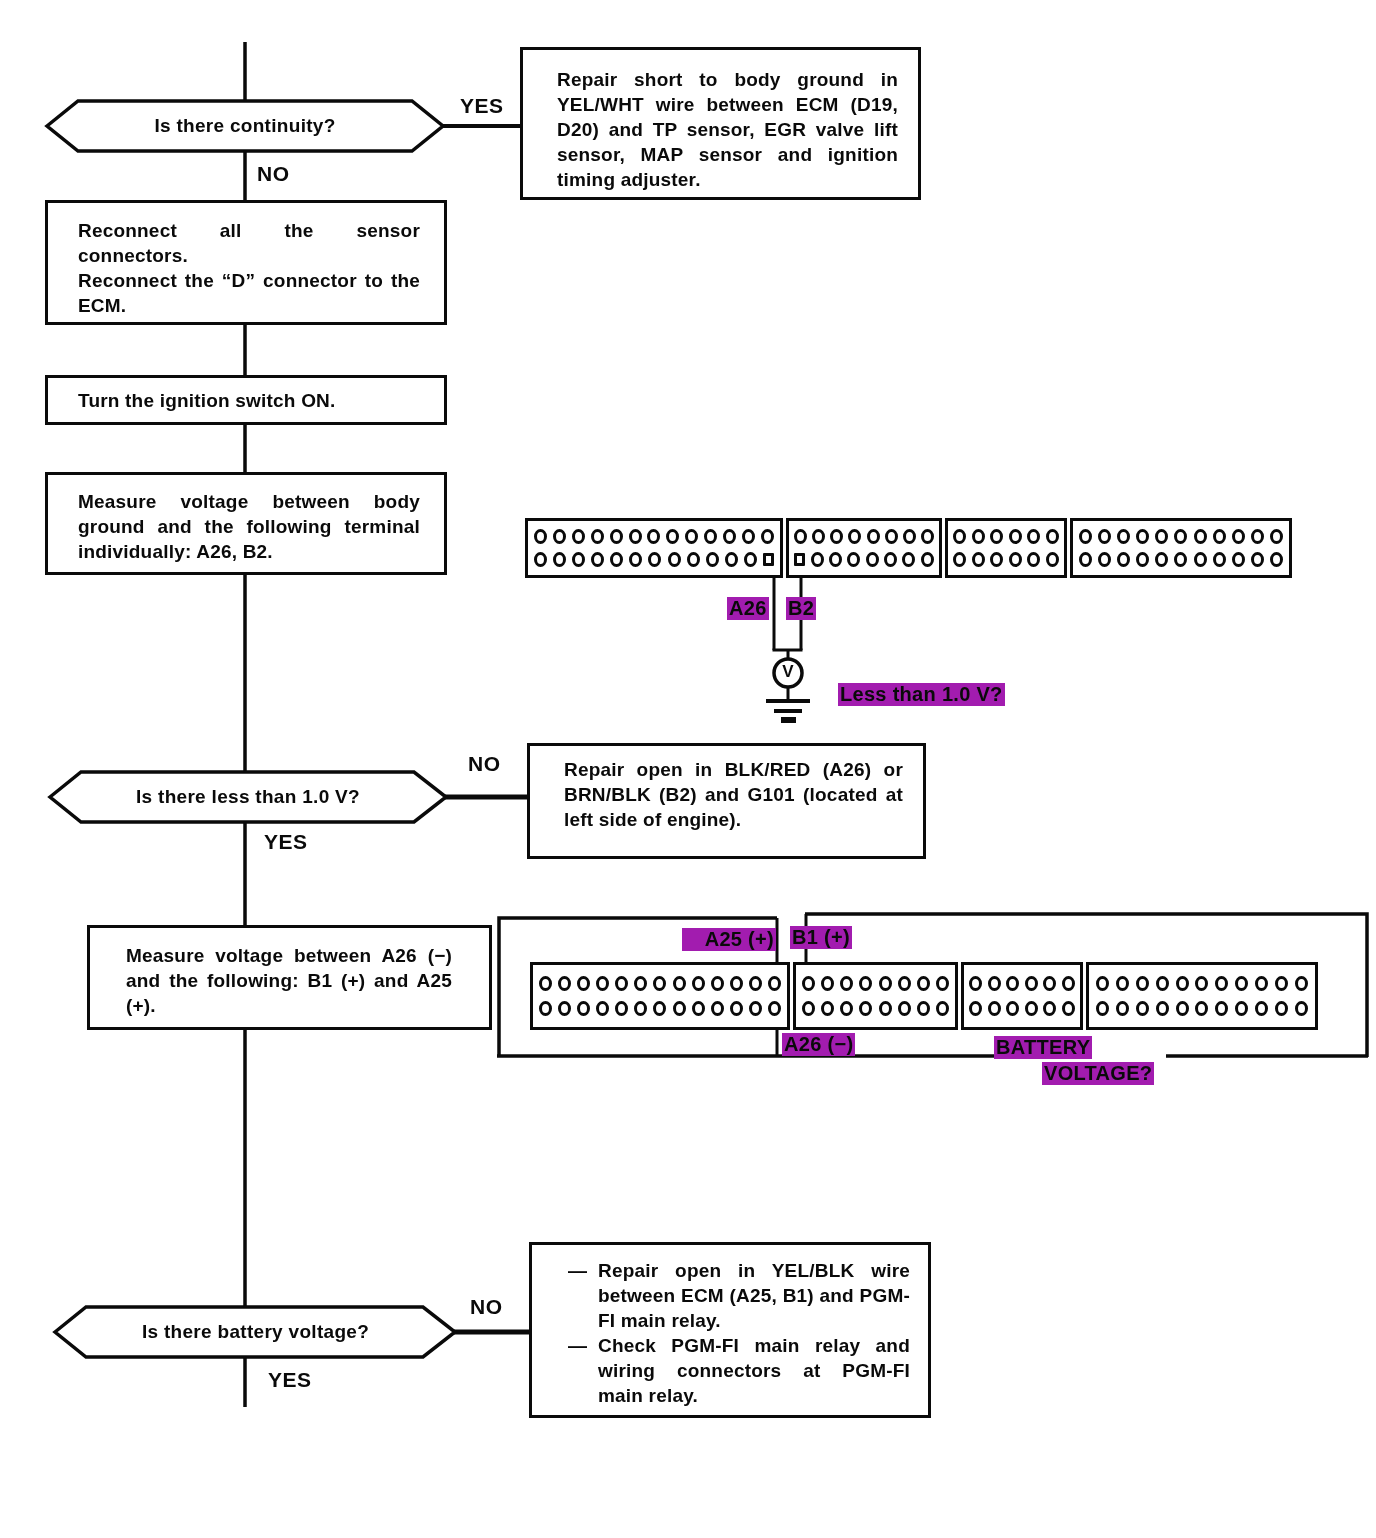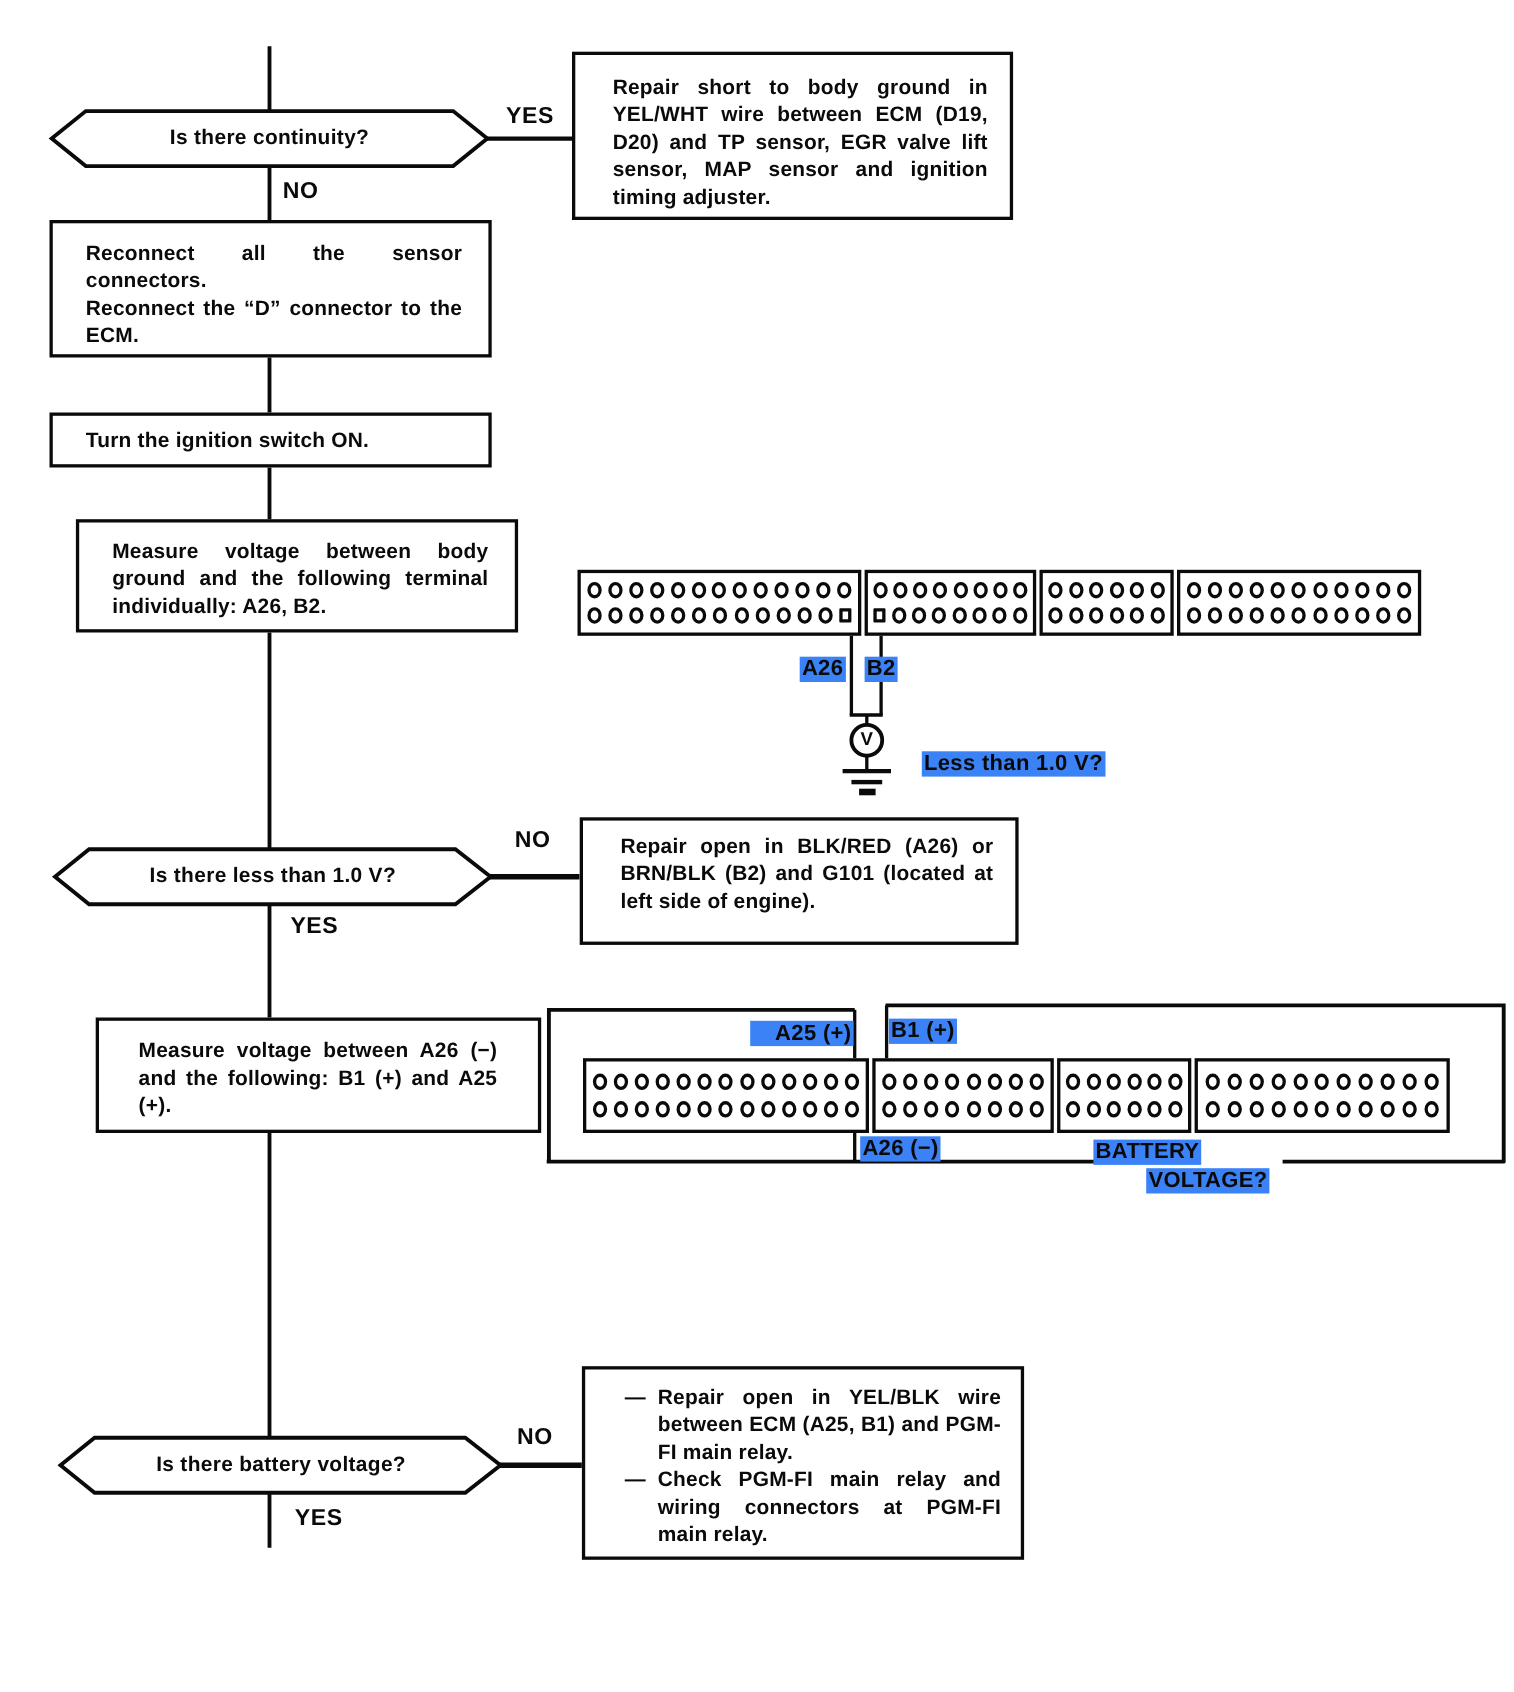--- a/index.html
+++ b/index.html
@@ -15,21 +15,21 @@
     letter-spacing:0.2px;
   }
   .box .para { text-align:justify; }
   .box .para + .para { margin-top:0; }
 
   .hexlabel {
     position:absolute; display:flex; align-items:center; justify-content:center;
     font-weight:bold; font-size:19px; letter-spacing:0.3px;
   }
   .blabel { position:absolute; font-weight:bold; font-size:21px; letter-spacing:0.5px; }
-  .tlabel { position:absolute; font-weight:bold; font-size:20px; background:#3b82f6; padding:0 2px; letter-spacing:0.3px; white-space:nowrap; }
+  .tlabel { position:absolute; font-weight:bold; font-size:20px; background:#a21caf; padding:0 2px; letter-spacing:0.3px; white-space:nowrap; }
   .vlabel { position:absolute; width:28px; text-align:center; font-weight:bold; font-size:17px; }
 
   .connector { position:absolute; display:flex; gap:3px; }
   .pinblock {
     border:3px solid #0a0a0a; box-sizing:border-box; background:#fff;
     display:flex; flex-direction:column; justify-content:space-evenly;
   }
   .pinrow { display:flex; justify-content:space-evenly; align-items:center; }
   .pin {
     width:13px; height:15px; border:3px solid #0a0a0a; border-radius:50%;
@@ -97,21 +97,21 @@
 
   <div class="box" style="left:45px; top:200px; width:402px; height:125px; padding:15px 24px 0 30px;">
     <div class="para">Reconnect all the sensor connectors.</div>
     <div class="para">Reconnect the “D” connector to the ECM.</div>
   </div>
 
   <div class="box" style="left:45px; top:375px; width:402px; height:50px; padding:10px 0 0 30px;">
     <div>Turn the ignition switch ON.</div>
   </div>
 
-  <div class="box" style="left:45px; top:472px; width:402px; height:103px; padding:14px 24px 0 30px;margin-left:24px;">
+  <div class="box" style="left:45px; top:472px; width:402px; height:103px; padding:14px 24px 0 30px;">
     <div class="para">Measure voltage between body ground and the following terminal individually: A26, B2.</div>
   </div>
 
   <div class="box" style="left:527px; top:743px; width:399px; height:116px; padding:11px 20px 0 34px;">
     <div class="para">Repair open in BLK/RED (A26) or BRN/BLK (B2) and G101 (located at left side of engine).</div>
   </div>
 
   <div class="box" style="left:50px; top:925px; width:405px; height:105px; padding:15px 37px 0 36px;margin-left:37px;">
     <div class="para">Measure voltage between A26 (−) and the following: B1 (+) and A25 (+).</div>
   </div>
@@ -333,18 +333,18 @@
           <span class="pin"></span>
           <span class="pin"></span>
           <span class="pin"></span>
           <span class="pin"></span>
           <span class="pin"></span>
         </div>
       </div>
   </div>
 
   <div class="tlabel" style="left:682px; top:928px; width:90px; text-align:right;">A25 (+)</div>
-  <div class="tlabel" style="left:808px; top:926px;">B1 (+)</div>
+  <div class="tlabel" style="left:790px; top:926px;">B1 (+)</div>
   <div class="tlabel" style="left:782px; top:1033px;">A26 (−)</div>
   <div class="tlabel" style="left:994px; top:1036px;text-align:right;">BATTERY</div>
   <div class="tlabel" style="left:1042px; top:1062px;">VOLTAGE?</div>
 
 </div>
 
 </body></html>

